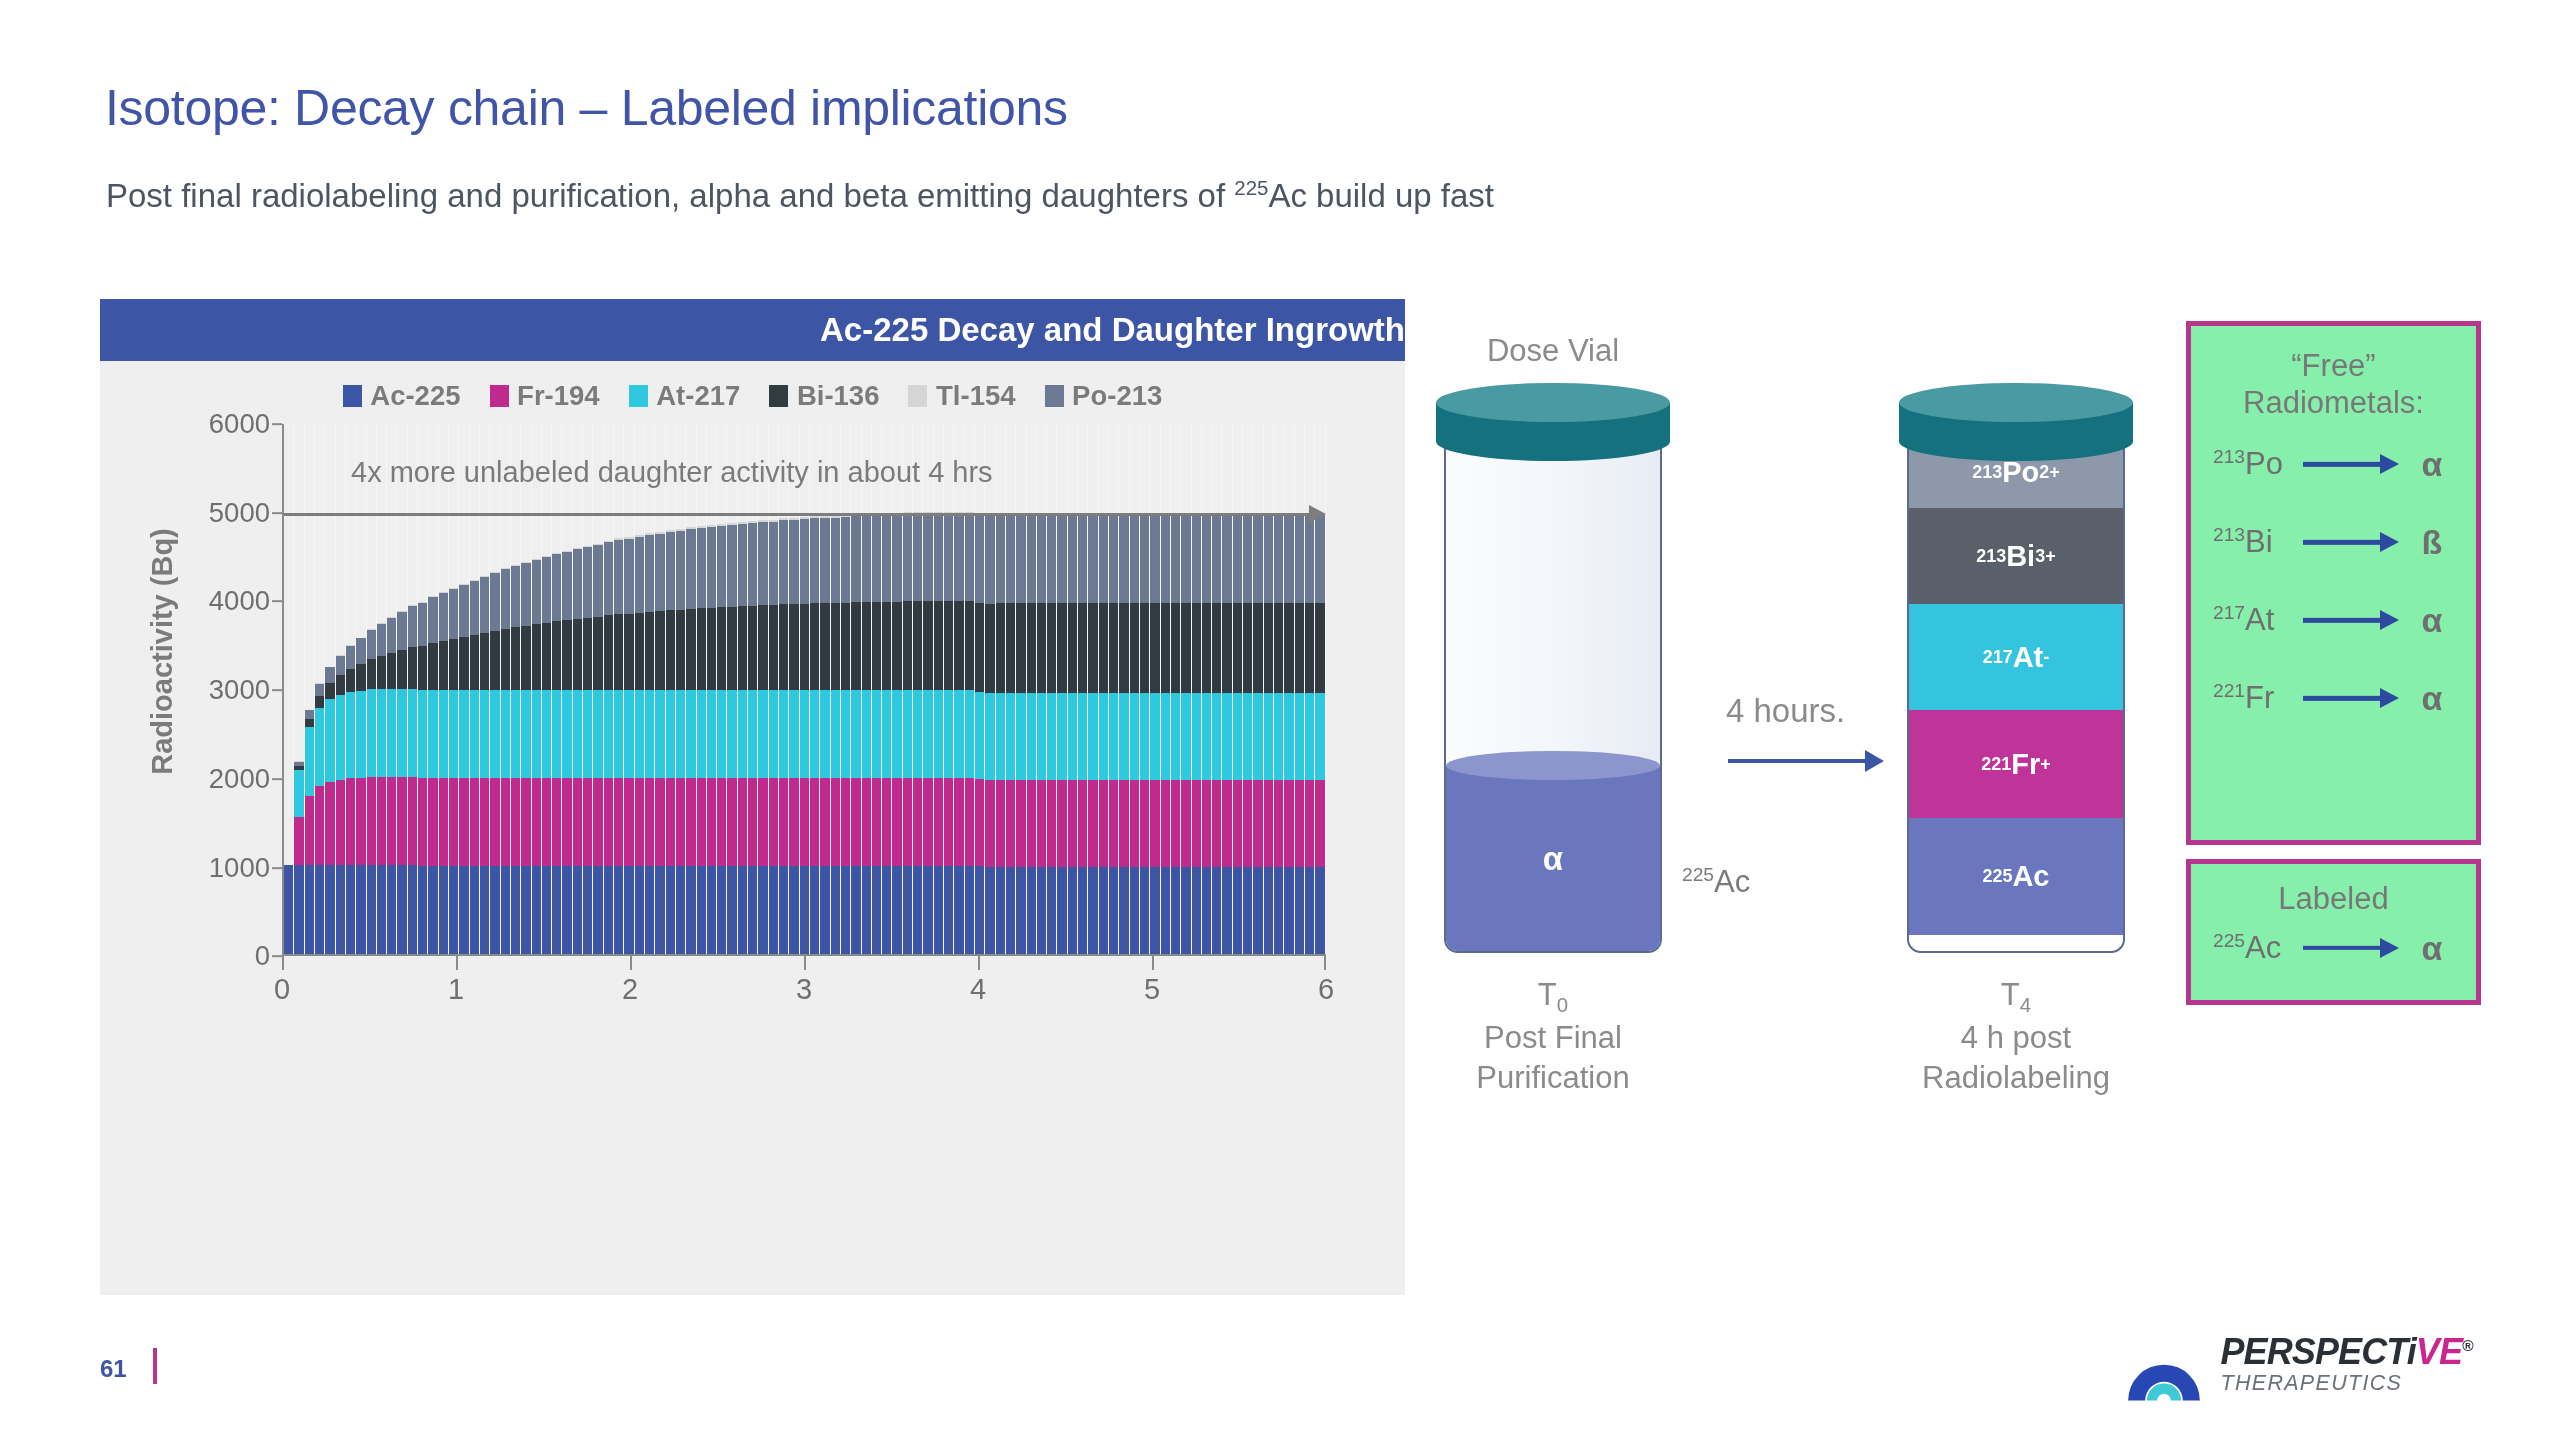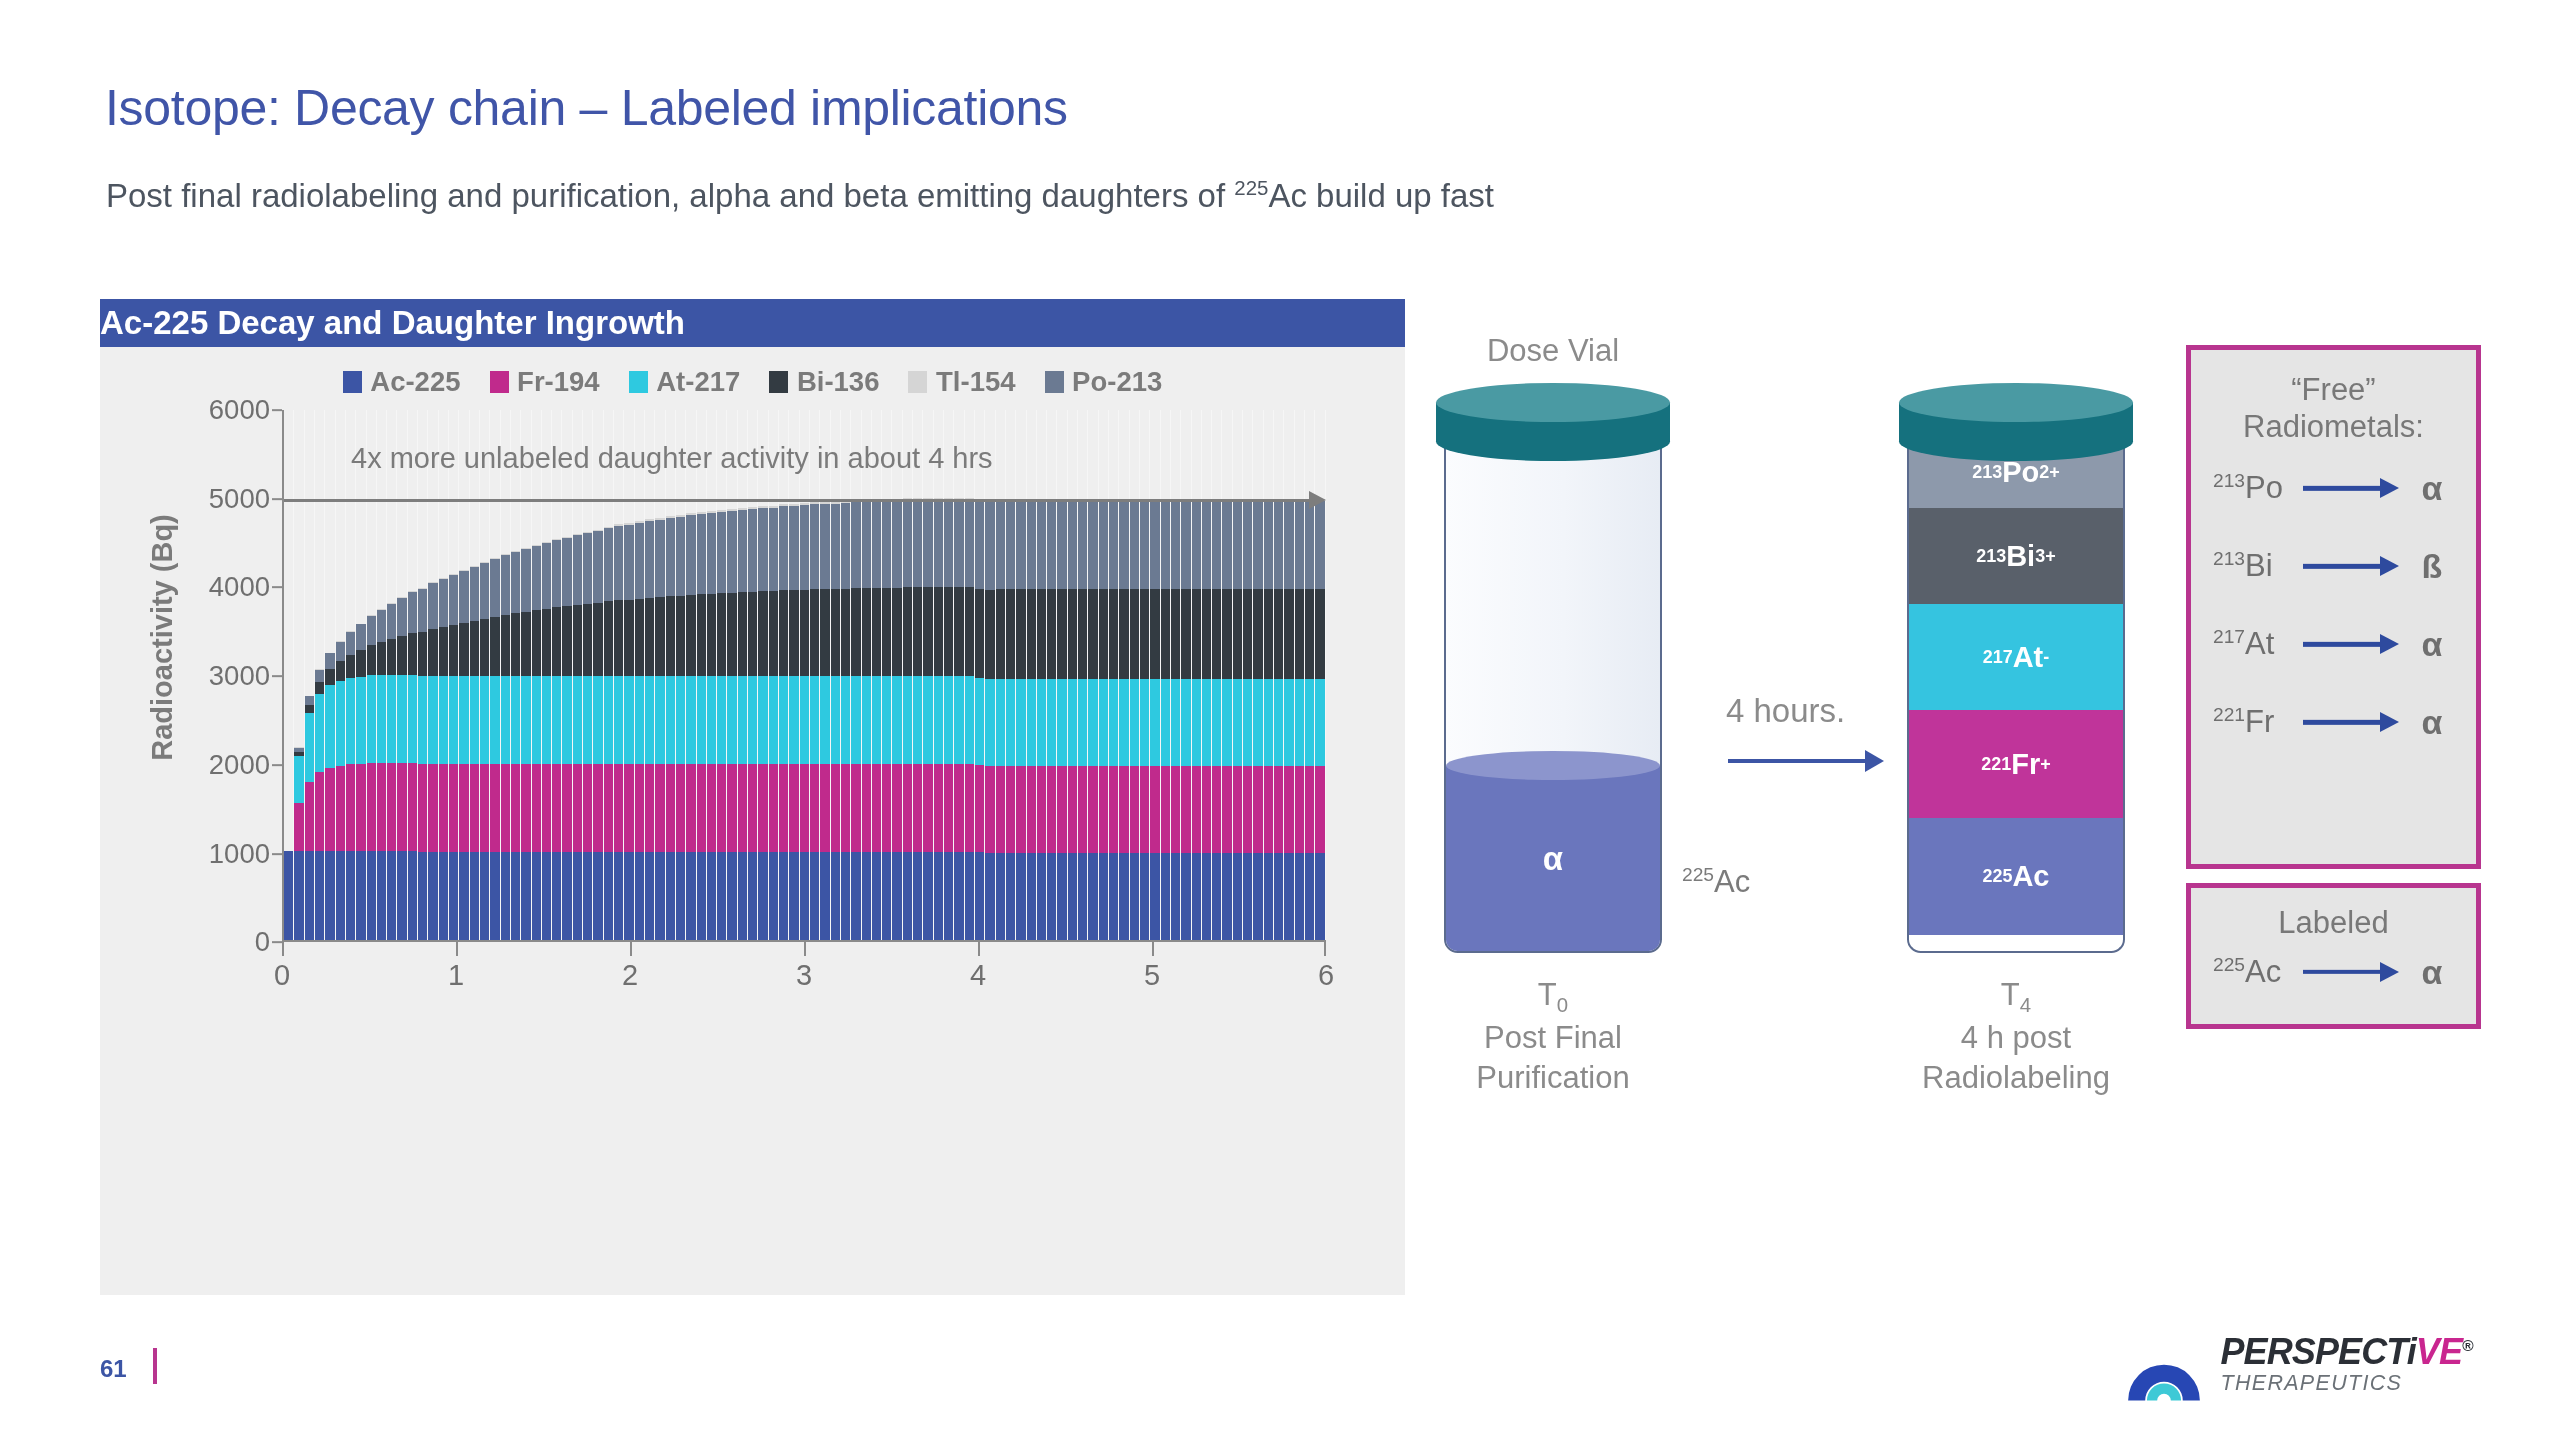--- a/index.html
+++ b/index.html
@@ -39,25 +39,25 @@
   
   .chart-panel {
     position: absolute;
     left: 100px;
     top: 299px;
     width: 1305px;
     height: 996px;
     background: #efefef;
   }
   .chart-titlebar {
-    height: 48px;
+    height: 62px;
     background: #3c55a5;
     display: flex;
     align-items: center;
-    justify-content: flex-start;
+    justify-content: flex-end;
   }
   .chart-titlebar span {
     color: #ffffff;
     font-size: 33px;
     font-weight: bold;
   }
 
   .chart-legend {
     display: flex;
     align-items: center;
@@ -313,22 +313,21 @@
     border-top: 11px solid transparent;
     border-bottom: 11px solid transparent;
     border-left: 19px solid #3c55a5;
     transform: translateY(-50%);
   }
 
   
   .pink-box {
     position: absolute;
     border: 5.2px solid #b8358f;
-    background: #e5e5e5;
-    margin-top: 24px;
+    background: #86efac;
   }
   .box-heading {
     text-align: center;
     font-size: 31px;
     color: #787878;
     line-height: 1.2;
     white-space: nowrap;
   }
   .decay-row {
     display: flex;

